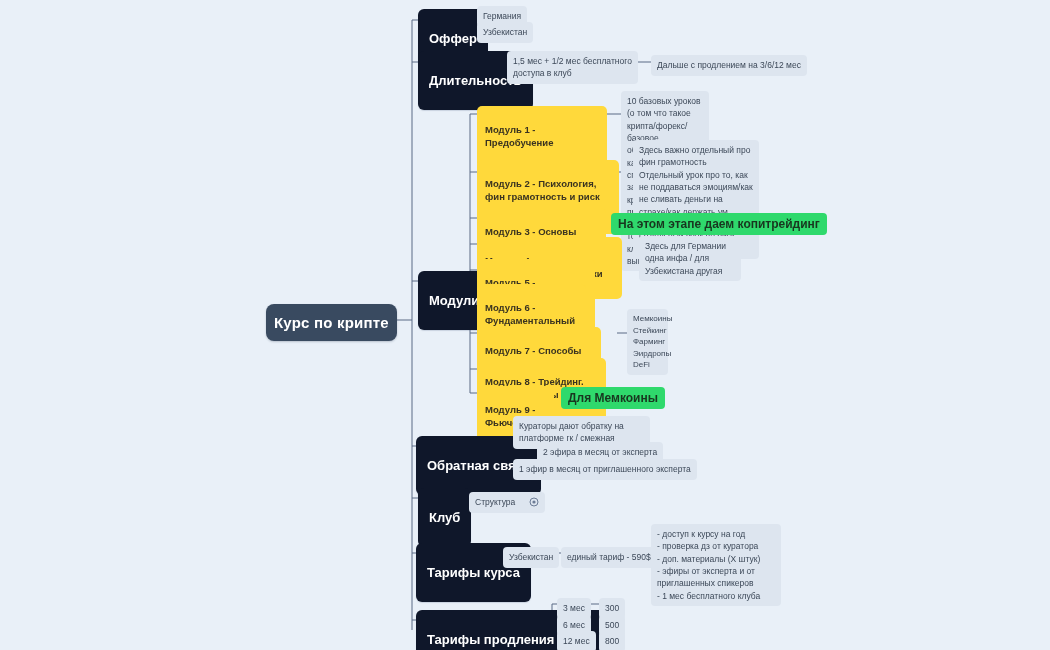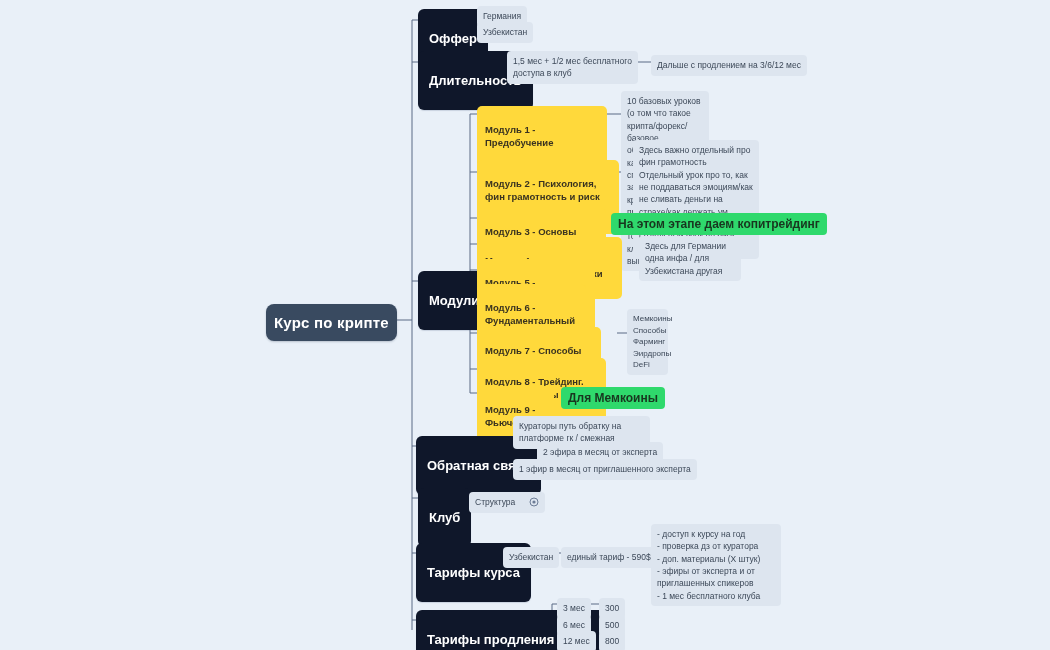--- a/index.html
+++ b/index.html
@@ -160,32 +160,32 @@
 
   <div class="node yellow" style="left:477px;top:237px;width:145px;">Модуль 4 - Криптокошельки / биржи</div>
   <div class="node leaf wide" style="left:639px;top:236px;width:102px;">Здесь для Германии одна инфа / для Узбекистана другая</div>
 
   <div class="node yellow" style="left:477px;top:259px;width:118px;">Модуль 5 - Основные операции по крипте + безопасность</div>
 
   <div class="node yellow" style="left:477px;top:284px;width:109px;">Модуль 6 - Фундаментальный и технический анализ</div>
 
   <div class="node yellow" style="left:477px;top:327px;width:124px;">Модуль 7 - Способы заработка на крипте</div>
   <div class="node leaf tiny" style="left:627px;top:309px;width:41px;white-space:pre-line;line-height:1.45;">Мемкоины
-Способы
+Стейкинг
 Фарминг
 Эирдропы
 DeFi</div>
 
   <div class="node yellow" style="left:477px;top:358px;width:129px;">Модуль 8 - Трейдинг. Спот. Паттерны и индикаторы</div>
 
   <div class="node yellow" style="left:477px;top:386px;width:77px;">Модуль 9 - Фьючерсы</div>
   <div class="node green" style="left:561px;top:387px;">Для Мемкоины</div>
 
   <div class="node blue" style="left:416px;top:436px;">Обратная связь</div>
-  <div class="node leaf wide" style="left:513px;top:416px;width:137px;">Кураторы путь обратку на платформе гк / смежная</div>
+  <div class="node leaf wide" style="left:513px;top:416px;width:137px;">Кураторы дают обратку на платформе гк / смежная</div>
   <div class="node leaf nowrap" style="left:513px;top:442px;margin-left:24px;">2 эфира в месяц от эксперта</div>
   <div class="node leaf nowrap" style="left:513px;top:459px;">1 эфир в месяц от приглашенного эксперта</div>
 
   <div class="node blue" style="left:418px;top:488px;">Клуб</div>
   <div class="node leaf nowrap struct-row" style="left:469px;top:492px;">
     <span>Структура</span>
     <span class="circ-icon">
       <svg viewBox="0 0 10 10" width="10" height="10">
         <circle cx="5" cy="5" r="4" fill="none" stroke="#6c7c96" stroke-width="1"></circle>
         <circle cx="5" cy="5" r="1.6" fill="#6c7c96"></circle>

